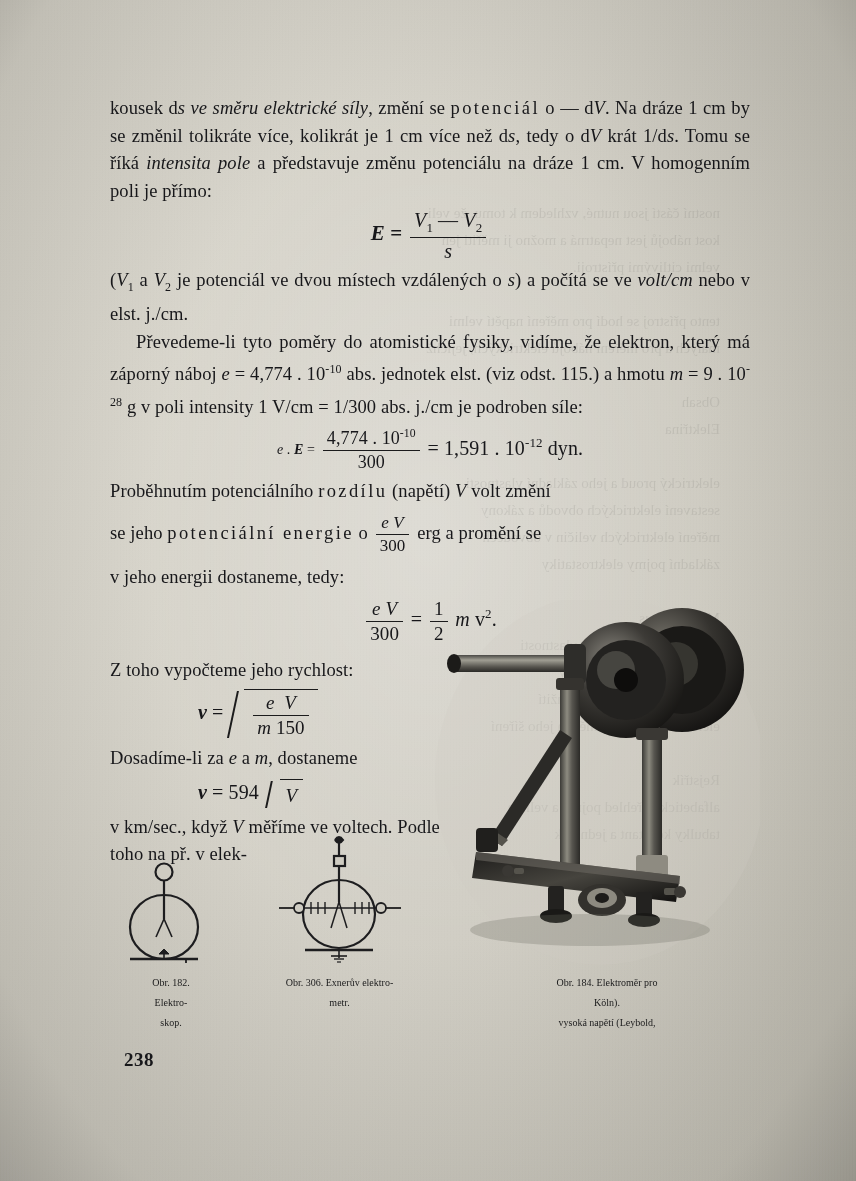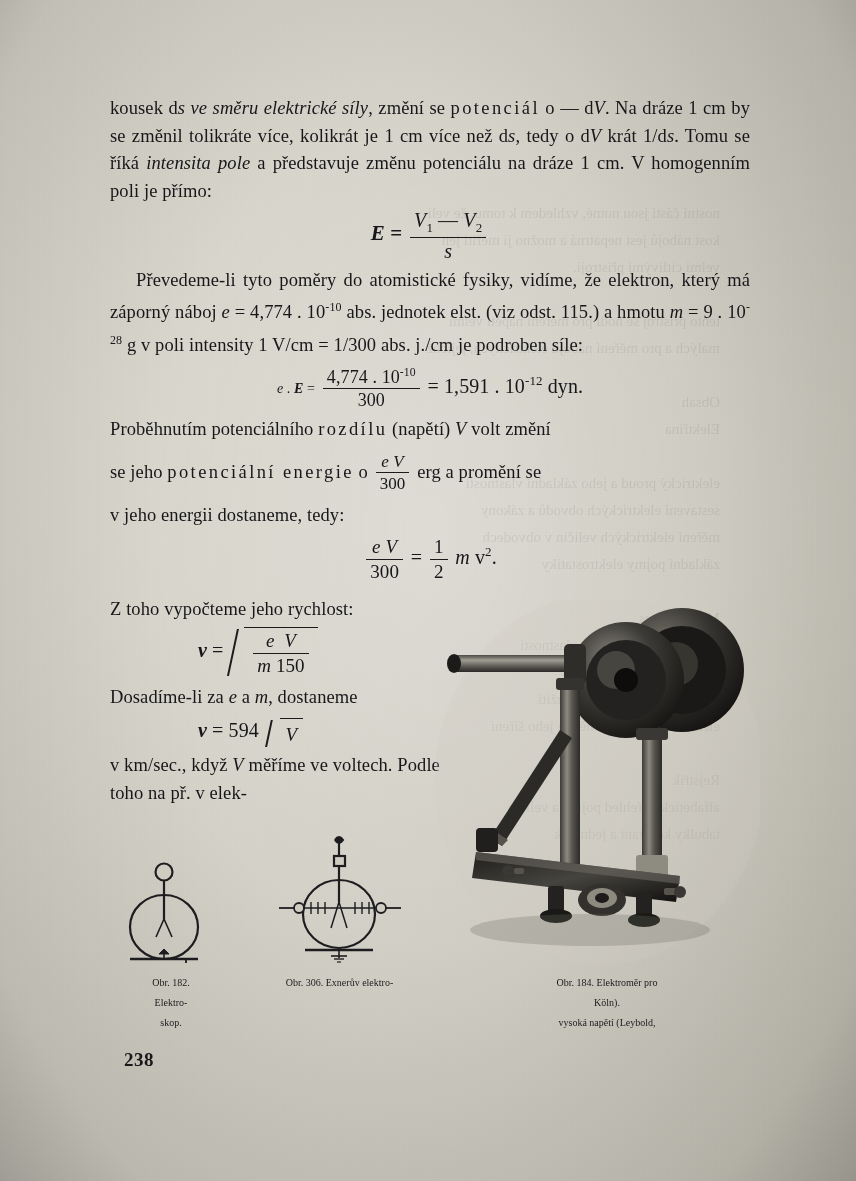--- a/index.html
+++ b/index.html
@@ -184,20 +184,24 @@
     </p>
 
     <div class="eq" style="margin-top:4px;">
       <span style="font-size:21px;"><b><i>E</i></b> <b>=</b></span>
       <span class="frac" style="font-size:20px;">
         <span class="num"><i>V</i><sub>1</sub> — <i>V</i><sub>2</sub></span>
         <span class="den"><i>s</i></span>
       </span>
     </div>
 
+    <p class="para">
+      (<i>V</i><sub>1</sub> a <i>V</i><sub>2</sub> je potenciál ve dvou místech vzdálených o <i>s</i>) a počítá
+      se ve <i>volt/cm</i> nebo v elst. j./cm.
+    </p>
 
     <p class="para indent">
       Převedeme-li tyto poměry do atomistické fysiky, vidíme, že
       elektron, který má záporný náboj <i>e</i> = 4,774 . 10<sup>-10</sup> abs. jednotek
       elst. (viz odst. 115.) a hmotu <i>m</i> = 9 . 10<sup>-28</sup> g v poli intensity
       1 V/cm = 1/300 abs. j./cm je podroben síle:
     </p>
 
     <div class="eq">
       <span style="font-size:14px;"><i>e</i> . <b><i>E</i></b> =</span>
@@ -319,20 +323,21 @@
         </g>
         <line x1="40" y1="132" x2="108" y2="132" stroke-width="2.4"></line>
         <line x1="74" y1="132" x2="74" y2="140" stroke-width="1.6"></line>
         <line x1="66" y1="138" x2="82" y2="138" stroke-width="1.6"></line>
         <line x1="69" y1="141" x2="79" y2="141" stroke-width="1.4"></line>
         <line x1="72" y1="144" x2="76" y2="144" stroke-width="1.2"></line>
       </g>
     </svg>
     <div class="caption" style="left:232px; top:373px; width:215px;">
       <div>Obr. 306. Exnerův elektro-</div>
+      <div>metr.</div>
     </div>
 
     <svg style="position:absolute; left:430px; top:0px;" width="330" height="370" viewBox="0 0 330 370">
       <defs>
         <linearGradient id="metalV" x1="0" y1="0" x2="1" y2="0">
           <stop offset="0%" stop-color="#3b3a36"></stop>
           <stop offset="35%" stop-color="#8d8b80"></stop>
           <stop offset="60%" stop-color="#585650"></stop>
           <stop offset="100%" stop-color="#2b2a27"></stop>
         </linearGradient>

